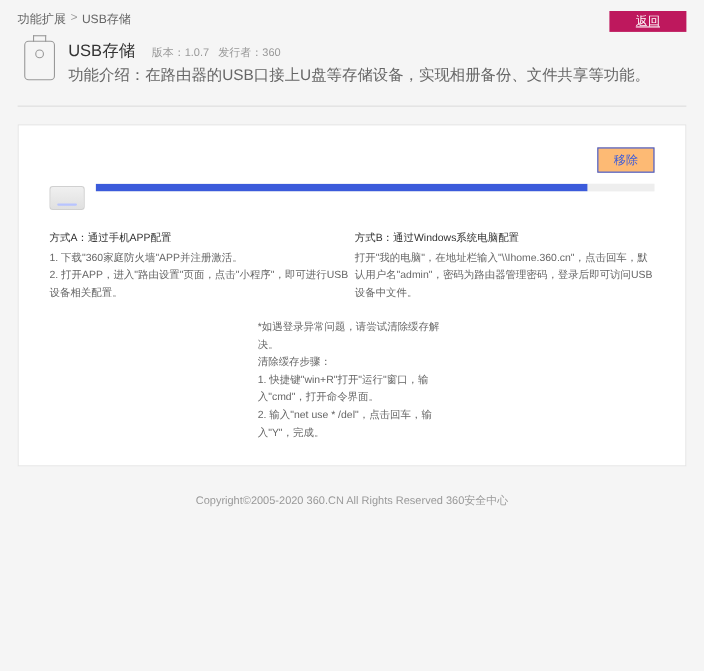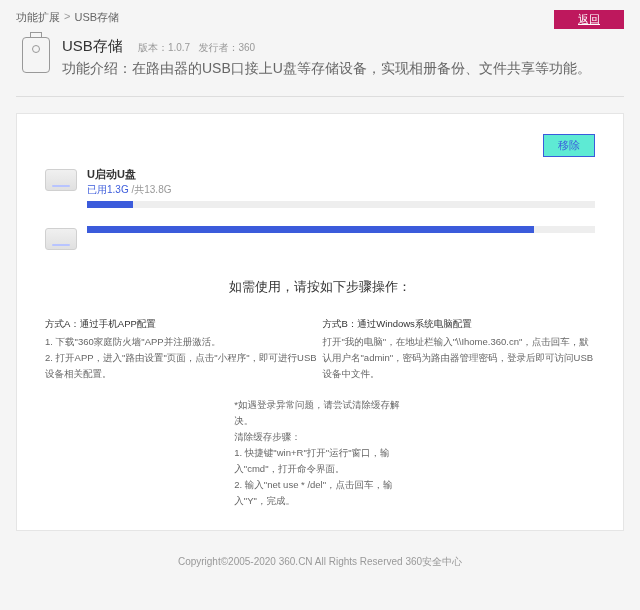--- a/index.html
+++ b/index.html
@@ -13,21 +13,21 @@
 .title-row { display: flex; gap: 12px; margin-top: 8px; align-items: flex-start; }
 .usb-device-icon { width: 28px; height: 36px; border: 1.5px solid #999; border-radius: 4px; position: relative; flex-shrink: 0; margin-left: 6px; }
 .usb-device-icon::before { content: ""; position: absolute; top: -6px; left: 50%; transform: translateX(-50%); width: 10px; height: 5px; border: 1.5px solid #999; border-bottom: none; }
 .usb-device-icon::after { content: ""; position: absolute; top: 7px; left: 50%; transform: translateX(-50%); width: 6px; height: 6px; border: 1.5px solid #999; border-radius: 50%; }
 .title-text h1 { font-size: 15px; font-weight: normal; display: inline-block; margin-right: 12px; }
 .meta { font-size: 10px; color: #999; display: inline-block; }
 .desc { font-size: 14px; color: #666; margin-top: 4px; }
 .divider { height: 1px; background: #ddd; margin: 12px 16px 0; }
 .card { background: #fff; margin: 16px; border: 1px solid #e5e5e5; padding: 20px 28px; }
 .card-top { display: flex; justify-content: flex-end; margin-bottom: 10px; }
-.remove-btn { border: 1px solid #3b5bdb; color: #3b5bdb; padding: 3px 14px; font-size: 11px; background: #5eead4; cursor: pointer; }
+.remove-btn { border: 1px solid #3b5bdb; color: #3b5bdb; padding: 3px 14px; font-size: 11px; background: #fdba74; cursor: pointer; }
 .drive { display: flex; gap: 10px; margin-bottom: 18px; align-items: flex-start; }
 .drive-icon { width: 32px; height: 22px; background: linear-gradient(#f0f0f0,#e0e0e0); border-radius: 3px; border: 1px solid #d0d0d0; flex-shrink: 0; margin-top: 2px; position: relative; }
 .drive-icon::after { content: ""; position: absolute; bottom: 3px; left: 50%; transform: translateX(-50%); width: 18px; height: 2px; background: #b8c4ff; border-radius: 1px; }
 .drive-info { flex: 1; }
 .drive-name { font-size: 11px; font-weight: bold; margin-bottom: 1px; }
 .drive-usage { font-size: 10px; margin-bottom: 4px; }
 .used { color: #3b5bdb; }
 .total { color: #999; }
 .progress { height: 7px; background: #eee; position: relative; overflow: hidden; }
 .progress-fill { height: 100%; background: #3b5bdb; }
@@ -68,37 +68,26 @@
   <div class="divider"></div>
 
   <div class="card">
     <div class="card-top">
       <button class="remove-btn">移除</button>
     </div>
     <div id="drives">
         <div class="drive">
           <div class="drive-icon"></div>
           <div class="drive-info">
-            <div class="drive-name">U启动U盘</div>
-            <div class="drive-usage"><span class="used">已用1.3G</span><span class="total"> /共13.8G</span></div>
-            <div class="progress">
-              <div class="progress-fill" style="width:9%"></div>
-            </div>
-          </div>
-        </div>
-        <div class="drive">
-          <div class="drive-icon"></div>
-          <div class="drive-info">
             <div class="progress">
               <div class="progress-fill" style="width:88%"></div>
             </div>
           </div>
         </div>
       </div>
-    <div class="instructions-title">如需使用，请按如下步骤操作：</div>
     <div class="methods" id="methods">
         <div class="method">
           <div class="method-title">方式A：通过手机APP配置</div>
           <div>1. 下载"360家庭防火墙"APP并注册激活。<br>2. 打开APP，进入"路由设置"页面，点击"小程序"，即可进行USB设备相关配置。</div>
         </div>
         <div class="method">
           <div class="method-title">方式B：通过Windows系统电脑配置</div>
           <div>打开"我的电脑"，在地址栏输入"\\Ihome.360.cn"，点击回车，默认用户名"admin"，密码为路由器管理密码，登录后即可访问USB设备中文件。</div>
         </div>
       </div>

